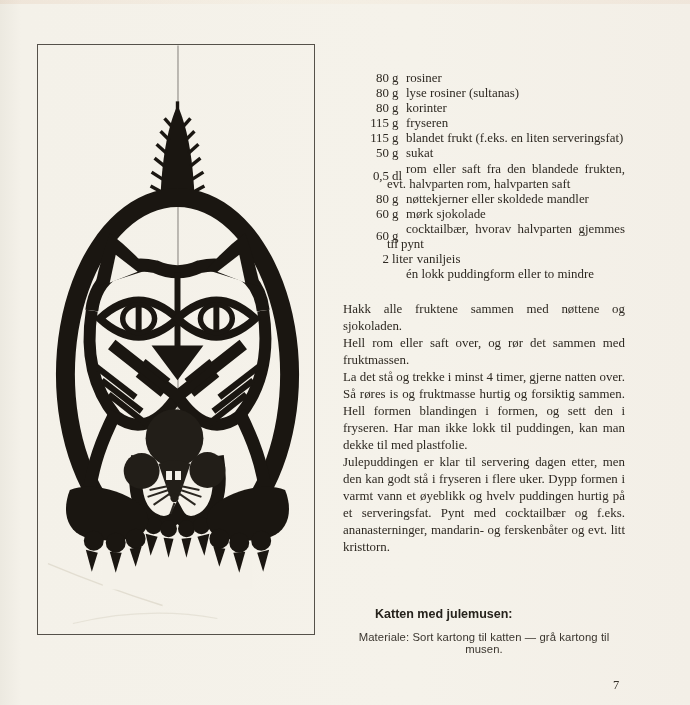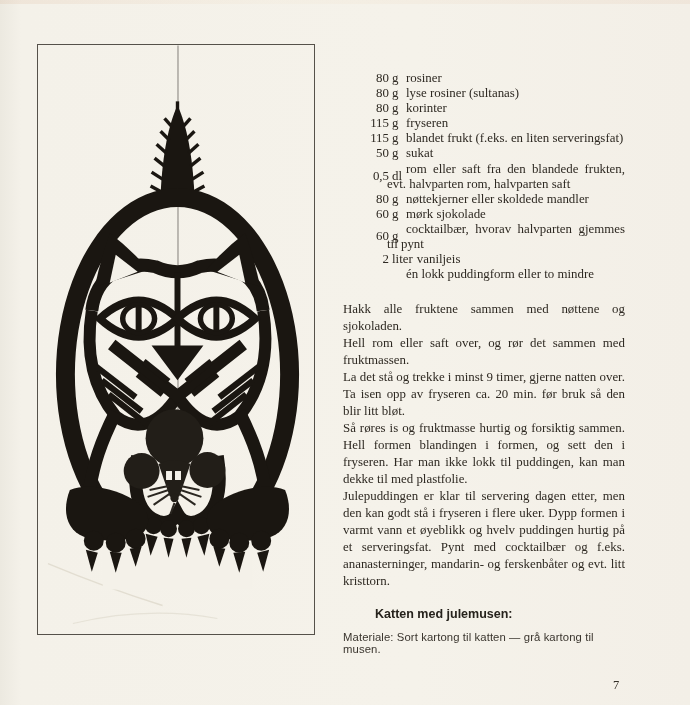--- a/index.html
+++ b/index.html
@@ -36,21 +36,21 @@
   .ing-unit{flex:none;margin-left:3px;min-width:10px;white-space:pre;}
   .ing-text{flex:1;margin-left:-15px;text-indent:19px;text-align:justify;}
   .steps{top:301px;font-size:12.9px;line-height:17px;text-align:justify;color:#2e2922;}
   .steps p{margin:0;}
   .craft-title{
     top:607px;font-family:"Liberation Sans", sans-serif;
     font-size:12.5px;font-weight:bold;color:#26221c;margin-left:32px;
   }
   .craft-materials{
     top:631px;font-family:"Liberation Sans", sans-serif;
-    font-size:11.3px;color:#3a352e;letter-spacing:.1px;
+    font-size:11.3px;color:#3a352e;letter-spacing:.1px;text-align:center;
   }
   .pagenum{
     position:absolute;left:606px;top:678px;width:20px;text-align:center;
     font-size:12.5px;color:#332e27;
   }
 </style>
 </head>
 <body>
 
 <div class="page">
@@ -247,22 +247,21 @@
     <div class="ing-row">
         <span class="ing-qty"></span>
         <span class="ing-unit"></span>
         <span class="ing-text">én lokk puddingform eller to mindre</span>
       </div>
   </div>
 
   <div class="col steps" style="position:absolute;">
     <p>Hakk alle fruktene sammen med nøttene og sjokoladen.</p>
     <p>Hell rom eller saft over, og rør det sammen med fruktmassen.</p>
-    <p>La det stå og trekke i minst 9 timer, gjerne natten over.</p>
-    <p>Ta isen opp av fryseren ca. 20 min. før bruk så den blir litt bløt.</p>
+    <p>La det stå og trekke i minst 4 timer, gjerne natten over.</p>
     <p>Så røres is og fruktmasse hurtig og forsiktig sammen. Hell formen blandingen i formen, og sett den i fryseren. Har man ikke lokk til puddingen, kan man dekke til med plastfolie.</p>
     <p>Julepuddingen er klar til servering dagen etter, men den kan godt stå i fryseren i flere uker. Dypp formen i varmt vann et øyeblikk og hvelv puddingen hurtig på et serveringsfat. Pynt med cocktailbær og f.eks. ananasterninger, mandarin- og ferskenbåter og evt. litt kristtorn.</p>
   </div>
 
   <div class="col craft-title" style="position:absolute;">Katten med julemusen:</div>
   <div class="col craft-materials" style="position:absolute;">Materiale: Sort kartong til katten — grå kartong til musen.</div>
 
   <div class="pagenum">7</div>
 </div>
 

